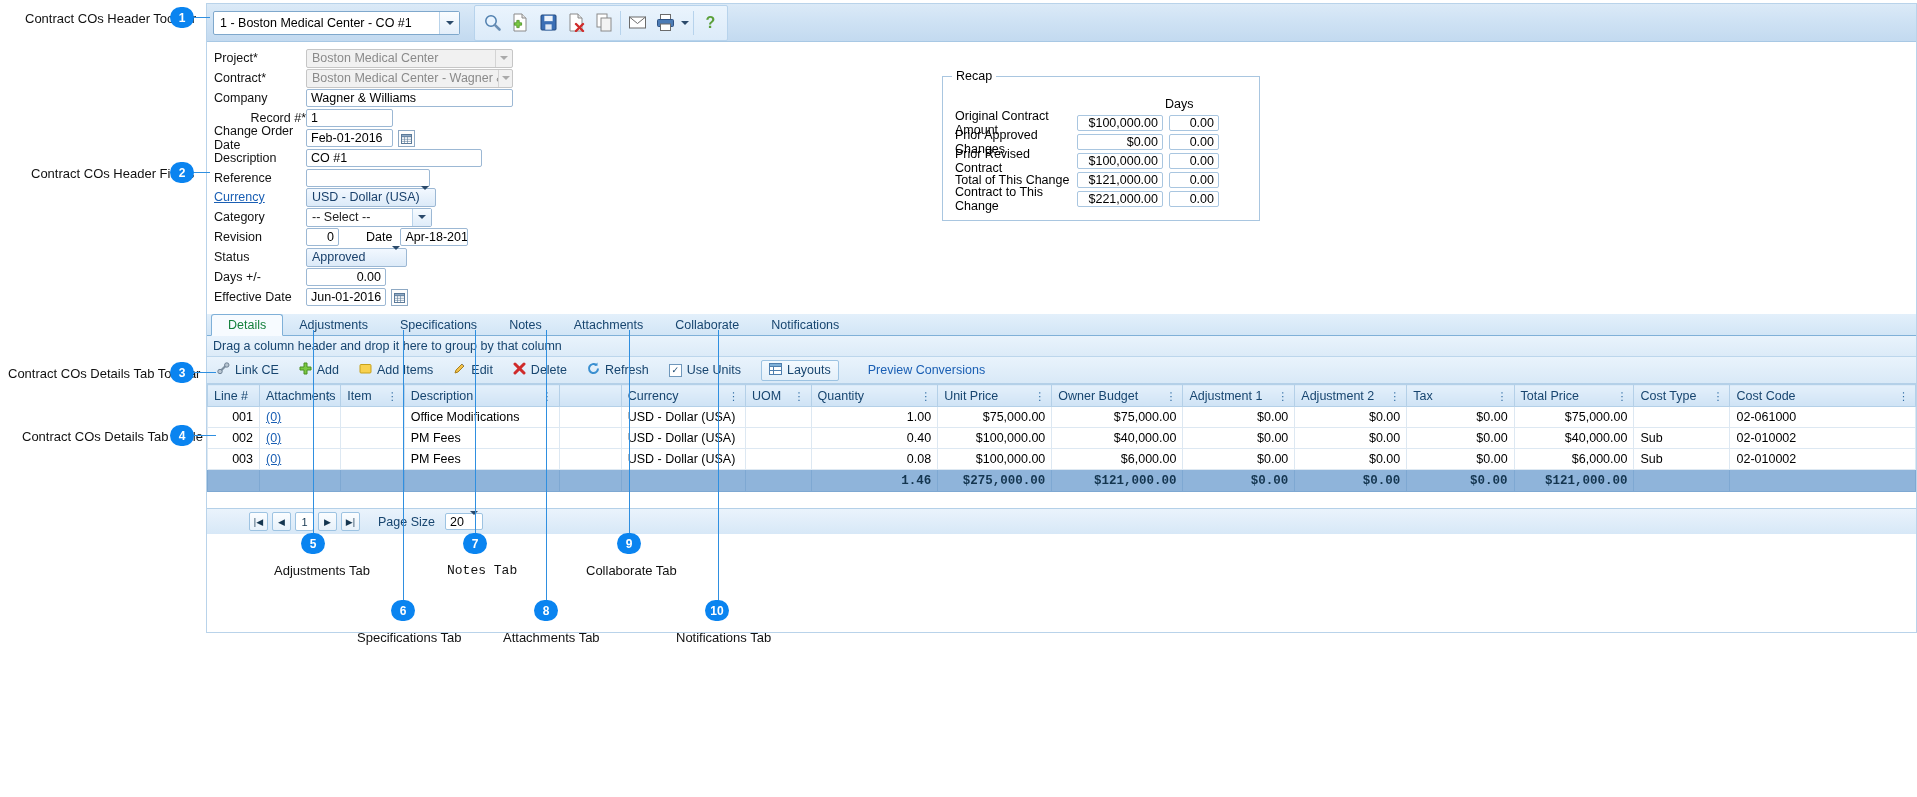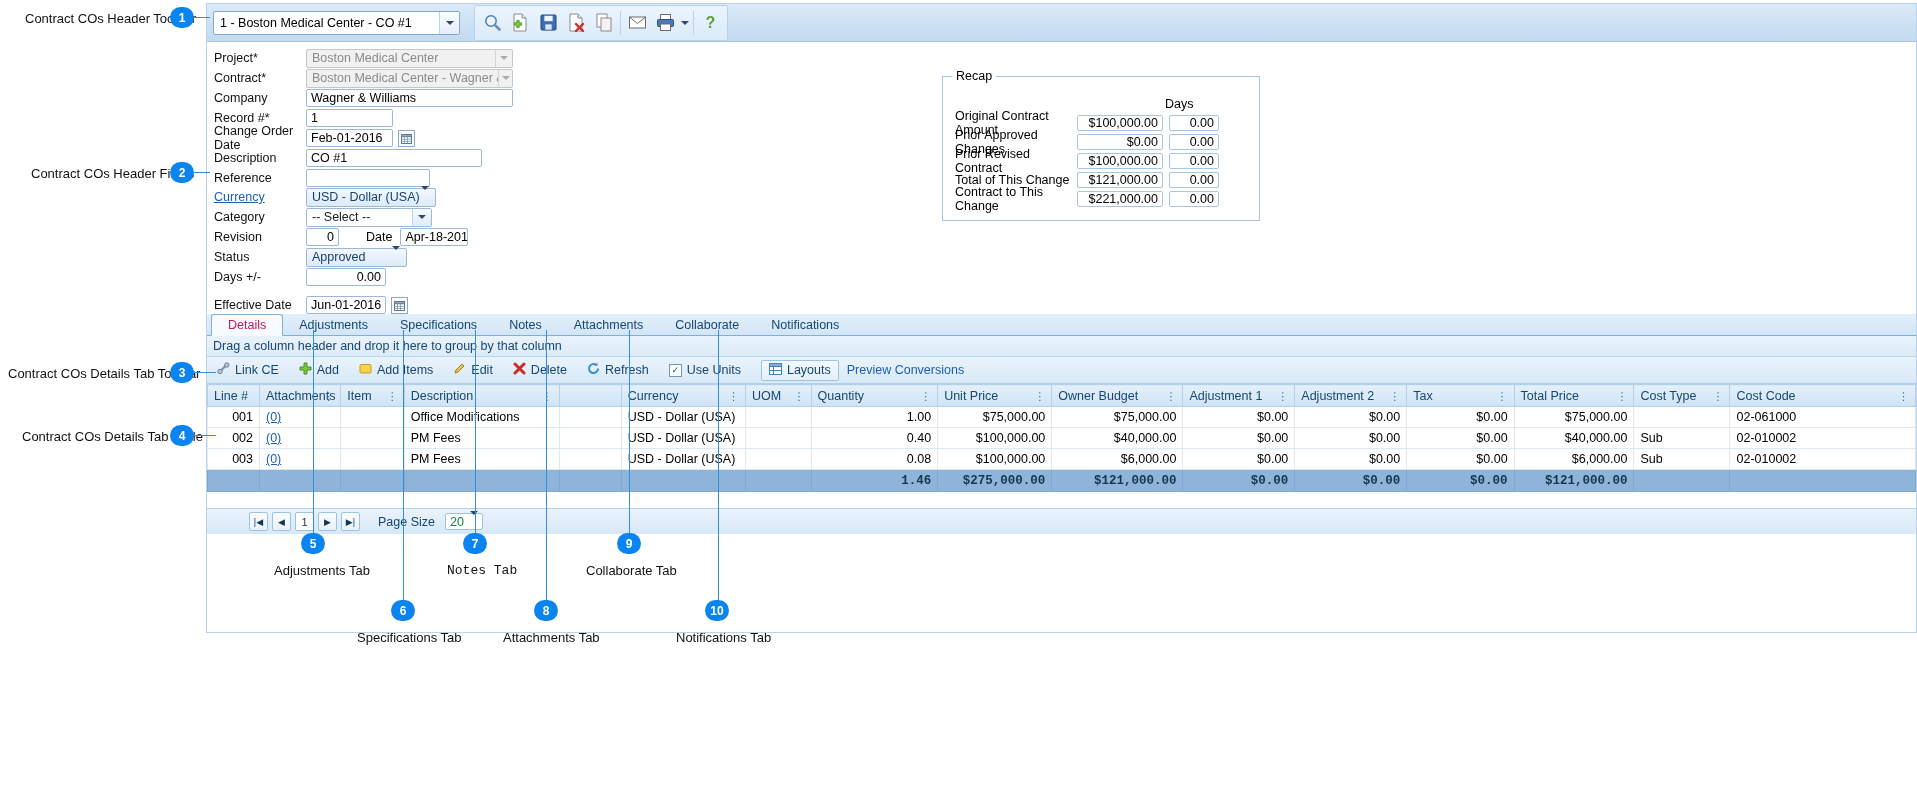--- a/index.html
+++ b/index.html
@@ -84,34 +84,34 @@
   .tabstrip{
     position:absolute;left:0;top:310px;width:100%;height:22px;
     background:linear-gradient(to bottom,#e3f0fb,#d2e5f6);
     border-bottom:1px solid #7fb0d8;display:flex;align-items:flex-end;padding-left:4px;box-sizing:border-box;
   }
   .tab{
     height:20px;padding:0 16px;display:flex;align-items:center;font-size:12.5px;color:#17456f;
     cursor:pointer;border-radius:3px 3px 0 0;
   }
   .tab.active{background:#f7fbff;border:1px solid #7fb0d8;border-bottom:1px solid #f7fbff;
-               margin-bottom:-1px;color:#be185d;}
+               margin-bottom:-1px;color:#15803d;}
   .grouparea{
     position:absolute;left:0;top:332px;width:100%;height:21px;
     background:linear-gradient(to bottom,#e9f3fc,#dcebf8);
     border-bottom:1px solid #bcd6ec;font-size:12.5px;color:#17456f;
     display:flex;align-items:center;padding-left:6px;box-sizing:border-box;
   }
   .dtoolbar{
     position:absolute;left:0;top:353px;width:100%;height:27px;
     background:linear-gradient(to bottom,#e9f3fc,#d9e9f7);
     border-bottom:1px solid #b4d0e8;display:flex;align-items:center;padding-left:10px;box-sizing:border-box;
   }
   .dbtn{display:flex;align-items:center;gap:5px;font-size:12.5px;color:#17456f;margin-right:20px;cursor:pointer;}
-  .dbtn.boxed{border:1px solid #9dc3e2;border-radius:2px;padding:2px 7px;background:linear-gradient(to bottom,#f4faff,#e3eff9);margin-right:8px;}
+  .dbtn.boxed{border:1px solid #9dc3e2;border-radius:2px;padding:2px 7px;background:linear-gradient(to bottom,#f4faff,#e3eff9);margin-right:29px;}
   .dbtn.plain{color:#1a5fb4;margin-right:0;}
   .chk{width:11px;height:11px;border:1px solid #6f97bb;background:#fff;display:flex;align-items:center;justify-content:center;font-size:9px;color:#17456f;}
   
   .grid{position:absolute;left:0;top:380px;width:100%;bottom:0;}
   table.g{border-collapse:collapse;width:1709px;table-layout:fixed;}
   table.g th{
     background:linear-gradient(to bottom,#e4f0fb,#cfe3f5);
     border:1px solid #b4d0e8;font-size:12.5px;color:#17456f;font-weight:normal;
     height:21px;padding:0 6px;text-align:left;white-space:nowrap;position:relative;
   }
@@ -129,21 +129,21 @@
   .pager{
     position:absolute;left:0;top:124px;width:1709px;height:26px;
     background:linear-gradient(to bottom,#eaf3fc,#d7e8f7);
     border-top:1px solid #b4d0e8;display:flex;align-items:center;padding-left:42px;box-sizing:border-box;gap:4px;
   }
   .pbtn{width:17px;height:17px;border:1px solid #9dc3e2;background:linear-gradient(to bottom,#fbfdff,#e7f1fa);
         display:flex;align-items:center;justify-content:center;font-size:9px;color:#14354f;cursor:pointer;border-radius:2px;}
   .pbtn.cur{background:#fff;font-size:11px;}
   .psize{margin-left:14px;font-size:12.5px;color:#17456f;}
   .psel{width:38px;height:17px;border:1px solid #9dc3e2;background:#fff;display:flex;align-items:center;
-        font-size:12.5px;color:#15803d;padding-left:4px;box-sizing:border-box;margin-left:6px;border-radius:2px;}
+        font-size:12.5px;color:#000000;padding-left:4px;box-sizing:border-box;margin-left:6px;border-radius:2px;}
   
   .ann{position:absolute;font-size:13px;color:#111;white-space:nowrap;}
   .bubble{
     position:absolute;width:24px;height:21px;border-radius:11px;background:#0a84f0;color:#fff;
     font-size:12px;display:flex;align-items:center;justify-content:center;font-weight:bold;
   }
   .lead{position:absolute;background:#2f8fe0;}
   .lead.h{height:1px;}
   .lead.v{width:1px;}
 </style>
@@ -242,21 +242,21 @@
             <i class="caret" style="border-top-color:#aaa"></i>
           </span>
       </span>
     </div>
 
     <div class="frow" style="left:7px;top:46px;">
       <span class="flabel">Company</span>
       <span class="fbox" style="width:207px">Wagner &amp; Williams</span>
     </div>
 
-    <div class="frow" style="left:7px;top:66px;">
+    <div class="frow" style="left:7px;top:66px;text-align:right;">
       <span class="flabel">Record #*</span>
       <span class="fbox" style="width:87px">1</span>
     </div>
 
     <div class="frow" style="left:7px;top:86px;">
       <span class="flabel">Change Order Date</span>
       <span class="fbox" style="width:87px">Feb-01-2016</span>
       <span class="calico">
         <svg width="11" height="11" viewBox="0 0 11 11">
             <rect x="0.5" y="1.5" width="10" height="9" fill="#fff" stroke="#5b7a99"></rect>
@@ -313,21 +313,21 @@
         <span>Approved</span>
         <span class="ar"><i class="caret"></i></span>
       </span>
     </div>
 
     <div class="frow" style="left:7px;top:225px;">
       <span class="flabel">Days +/-</span>
       <span class="fbox num" style="width:80px">0.00</span>
     </div>
 
-    <div class="frow" style="left:7px;top:245px;margin-top:8px;">
+    <div class="frow" style="left:7px;top:245px;">
       <span class="flabel">Effective Date</span>
       <span class="fbox" style="width:80px">Jun-01-2016</span>
       <span class="calico">
         <svg width="11" height="11" viewBox="0 0 11 11">
             <rect x="0.5" y="1.5" width="10" height="9" fill="#fff" stroke="#5b7a99"></rect>
             <rect x="0.5" y="1.5" width="10" height="2.2" fill="#8fa9c4" stroke="#5b7a99"></rect>
             <g stroke="#5b7a99" stroke-width=".6">
               <line x1="3.5" y1="4" x2="3.5" y2="10.5"></line>
               <line x1="6.5" y1="4" x2="6.5" y2="10.5"></line>
               <line x1="0.5" y1="6.3" x2="10.5" y2="6.3"></line>

